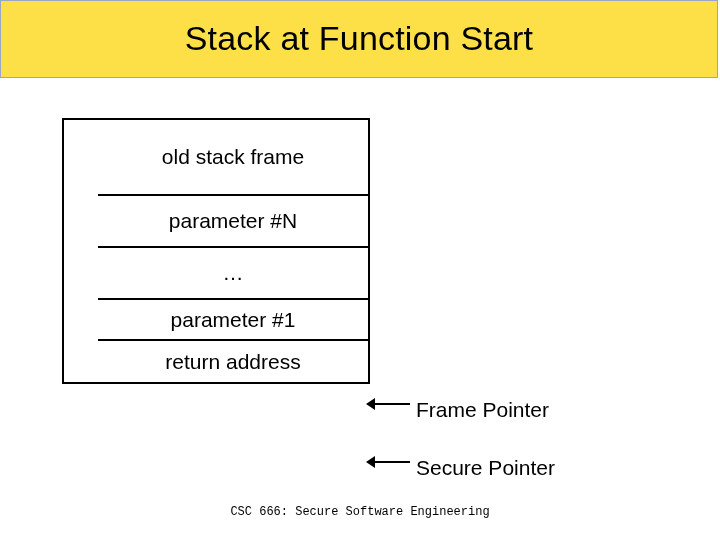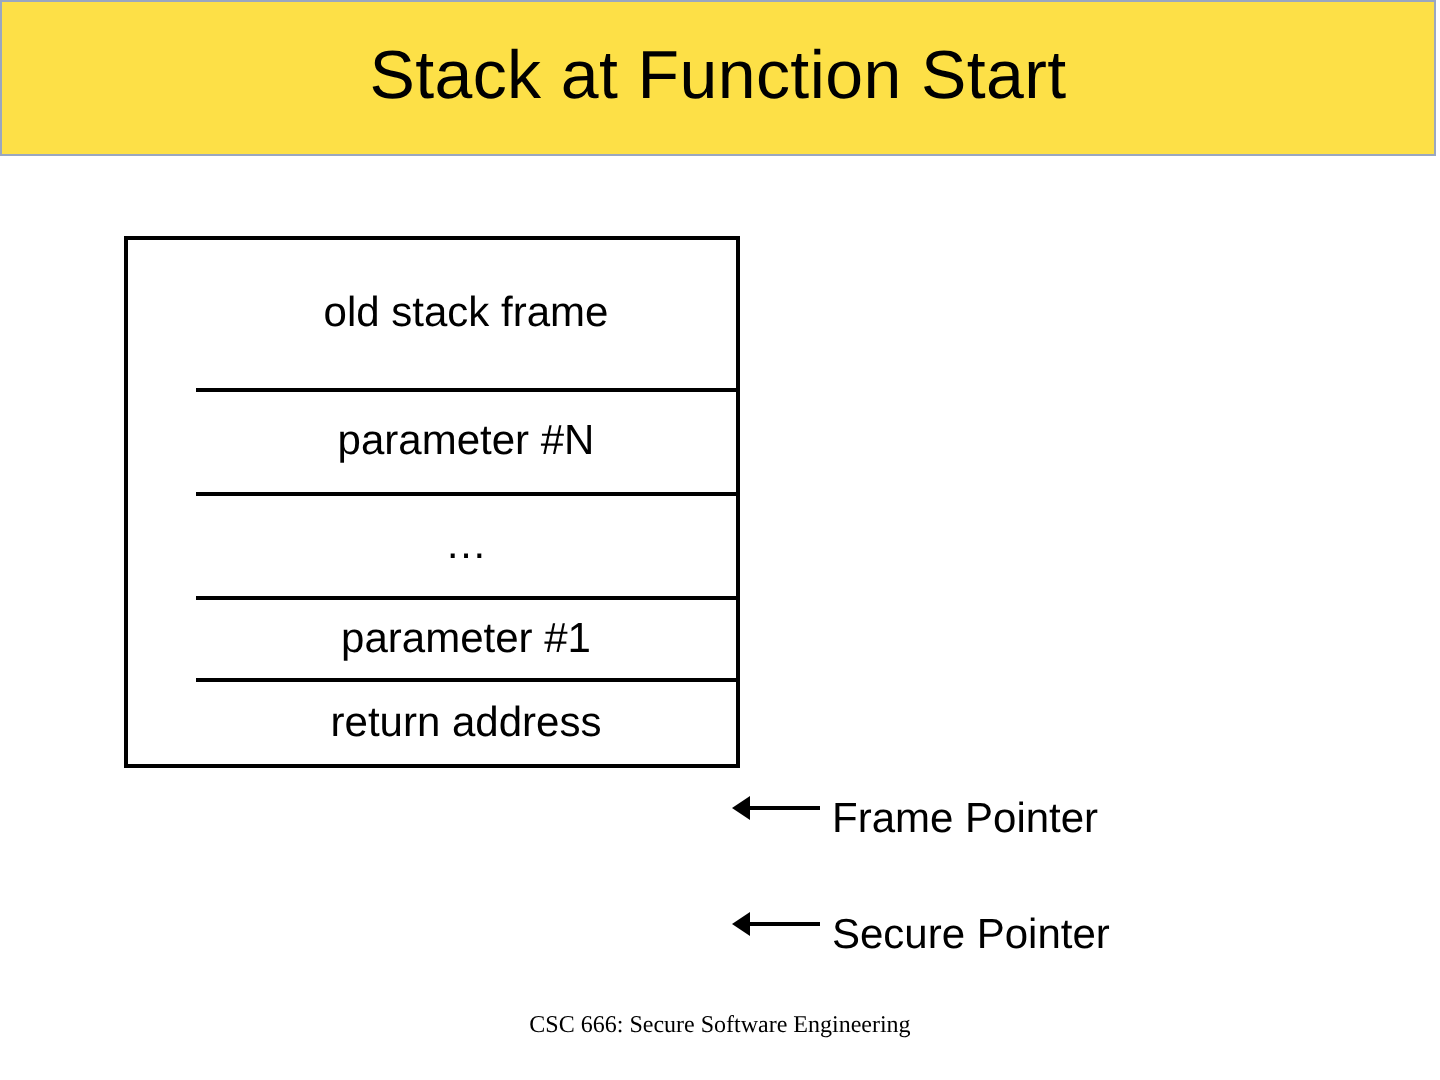--- a/index.html
+++ b/index.html
@@ -104,21 +104,21 @@
   #marker-frame-pointer { left: 366px; top: 398px; }
   #marker-stack-pointer { left: 366px; top: 456px; }
 
   
   .footer {
     position: absolute;
     left: 0;
     top: 505px;
     width: 720px;
     text-align: center;
-    font-family: Liberation Serif, serif;
+    font-family: Liberation Mono, monospace;
     font-size: 12px;
     color: #000000;
   }
 </style>
 </head>
 <body>
 
 <div class="title-bar">
   <div class="title-text">Stack at Function Start</div>
 </div>

